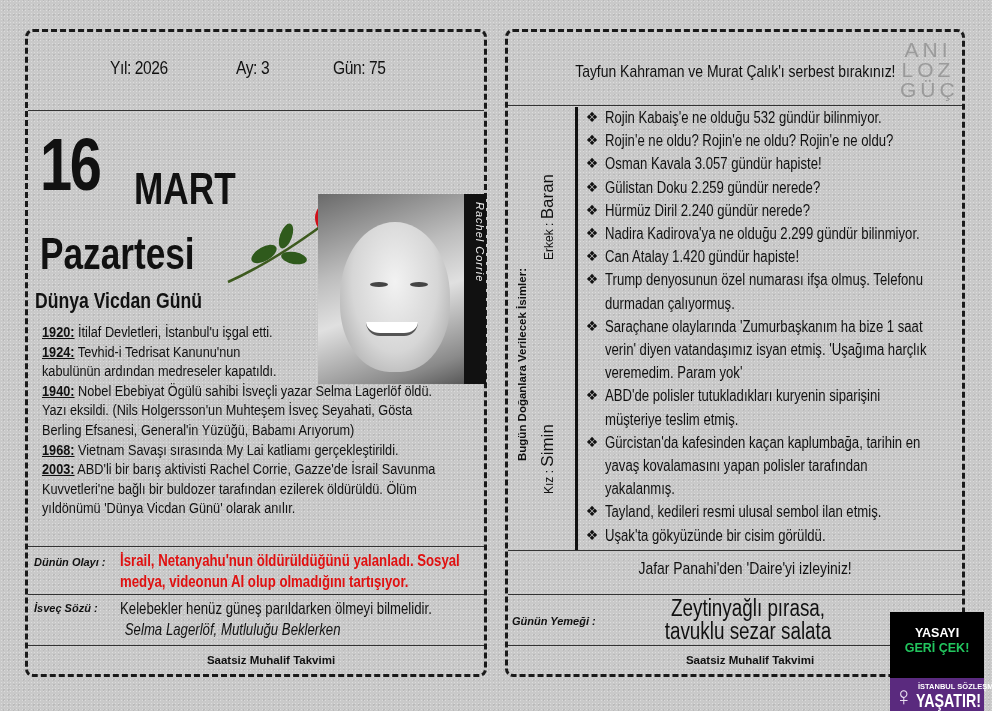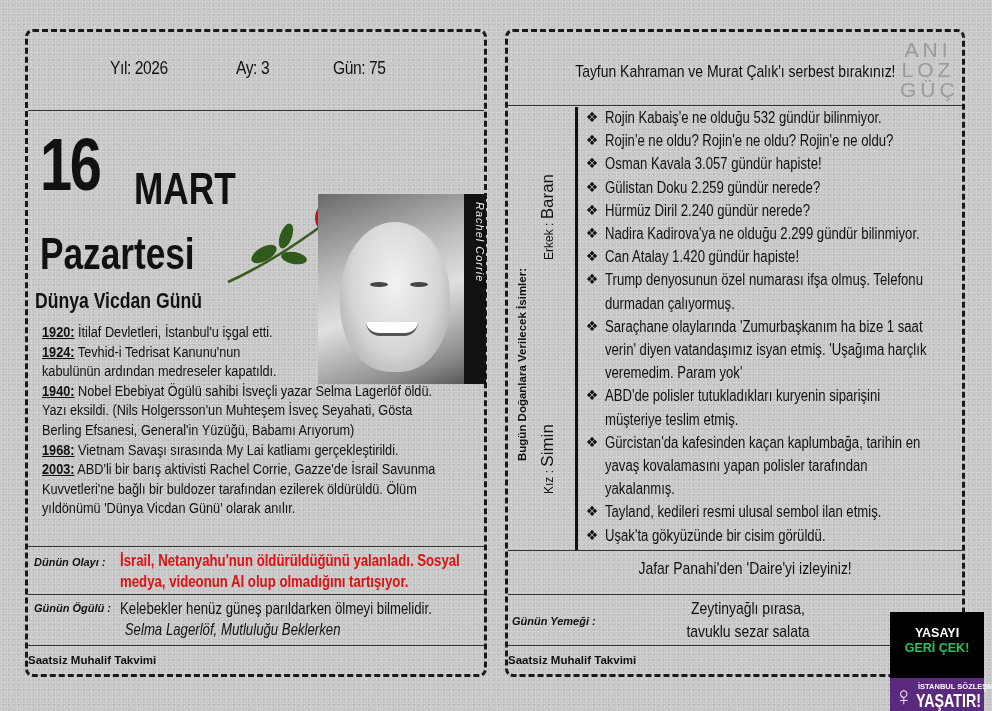--- a/index.html
+++ b/index.html
@@ -61,21 +61,21 @@
   }
   .events .ev { transform: scaleX(0.82); transform-origin: left; white-space: nowrap; }
   .events .yr { font-weight: bold; text-decoration: underline; }
 
   .row-label { font-size: 11px; font-weight: bold; white-space: nowrap; font-style: italic; }
   #olay-label { position: absolute; left: 6px; top: 524px; }
   #olay-text { position: absolute; left: 92px; top: 518px; width: 430px; color: #e01010; font-weight: bold; font-size: 16.5px; line-height: 21px; transform: scaleX(0.8); transform-origin: left; }
   #soz-label { position: absolute; left: 6px; top: 570px; }
   #soz-text { position: absolute; left: 92px; top: 566px; width: 430px; font-size: 16.5px; line-height: 21px; transform: scaleX(0.8); transform-origin: left; }
   #soz-author { font-style: italic; padding-left: 6px; }
-  .footer { position: absolute; left: 0; right: 0; bottom: 8px; font-size: 11.5px; font-weight: bold; }
+  .footer { position: absolute; left: 0; right: 0; bottom: 8px; text-align: center; font-size: 11.5px; font-weight: bold; padding-left: 30px; }
 
   
   #banner { position: absolute; left: 0; right: 0; top: 30px; text-align: center; font-size: 17px; }
   #banner span { display: inline-block; transform: scaleX(0.82); }
   #logo { position: absolute; right: 6px; top: 8px; width: 56px; color: #9b9b9b; font-size: 21px; line-height: 20px; letter-spacing: 4px; text-align: center; }
   #names {
     position: absolute; left: 4px; top: 82px; width: 62px; height: 432px;
   }
   #names .vert { position: absolute; transform: rotate(-90deg); transform-origin: left top; white-space: nowrap; }
   #names-title { left: 4px; top: 347px; font-size: 11.5px; font-weight: bold; }
@@ -86,21 +86,21 @@
   .news {
     position: absolute; left: 71px; top: 74px; width: 382px;
     font-size: 16px; line-height: 23.2px;
   }
   .news li { list-style: none; display: flex; }
   .news .bullet { width: 26px; flex: 0 0 26px; font-size: 14px; text-align: center; }
   .news .txt { transform: scaleX(0.82); transform-origin: left; width: 440px; flex: 0 0 auto; }
   #film { position: absolute; left: 0; right: 0; top: 527px; text-align: center; font-size: 17px; padding-left: 20px; }
   #film span { display: inline-block; transform: scaleX(0.82); }
   #yemek-label { position: absolute; left: 4px; top: 583px; }
-  #yemek-text { position: absolute; left: 110px; top: 565px; width: 260px; text-align: center; font-size: 17px; line-height: 23px; }
+  #yemek-text { position: absolute; left: 110px; top: 565px; width: 260px; text-align: center; font-size: 23px; line-height: 23px; }
   #yemek-text div { transform: scaleX(0.82); }
 
   
   #badge { position: absolute; left: 890px; top: 612px; width: 94px; height: 96px; }
   #badge .top { height: 66px; background: #000; color: #fff; text-align: center; font-weight: bold; font-size: 12.5px; line-height: 15px; padding-top: 14px; }
   #badge .top .geri { color: #22c55e; }
   #badge .bottom { height: 38px; background: #5a2a7e; color: #fff; position: relative; }
   #badge .bottom .sym { position: absolute; left: 4px; top: 3px; font-size: 26px; line-height: 30px; color: #e8dff0; }
   #badge .bottom .small { position: absolute; left: 28px; top: 4px; font-size: 7.5px; font-weight: bold; white-space: nowrap; }
   #badge .bottom .big { position: absolute; left: 26px; top: 12px; font-size: 19px; font-weight: bold; white-space: nowrap; transform: scaleX(0.75); transform-origin: left; }
@@ -152,21 +152,21 @@
     <div class="ev">yıldönümü 'Dünya Vicdan Günü' olarak anılır.</div>
   </div>
 
   <div class="hline" style="top:514px"></div>
   <div id="olay-label" class="row-label">Dünün Olayı :</div>
   <div id="olay-text">
     <div>İsrail, Netanyahu'nun öldürüldüğünü yalanladı. Sosyal</div>
     <div>medya, videonun AI olup olmadığını tartışıyor.</div>
   </div>
   <div class="hline" style="top:562px"></div>
-  <div id="soz-label" class="row-label">Günün Ögülü :</div>
+  <div id="soz-label" class="row-label">İsveç Sözü :</div>
   <div id="soz-text">
     <div>Kelebekler  henüz güneş parıldarken ölmeyi  bilmelidir.</div>
     <div id="soz-author">Selma Lagerlöf, Mutluluğu Beklerken</div>
   </div>
   <div class="hline" style="top:613px"></div>
   <div class="footer">Saatsiz Muhalif Takvimi</div>
 </div>
 
 <div id="right-panel" class="panel">
   <div id="banner"><span>Tayfun Kahraman ve Murat Çalık'ı serbest bırakınız!</span></div>

